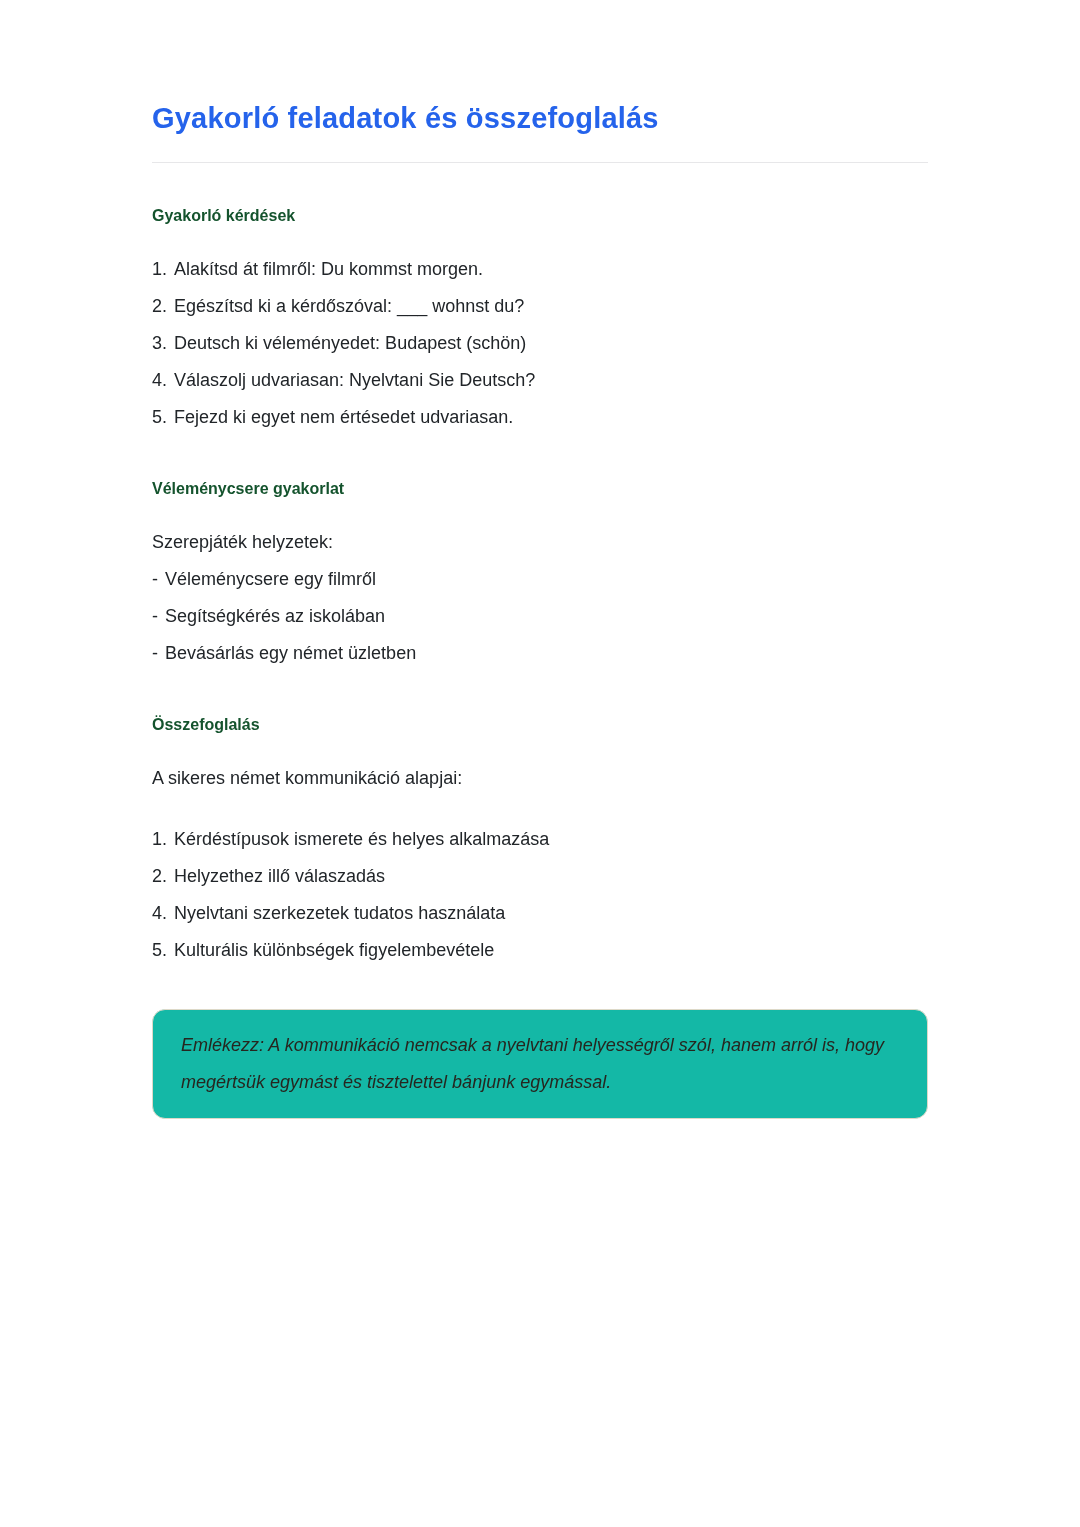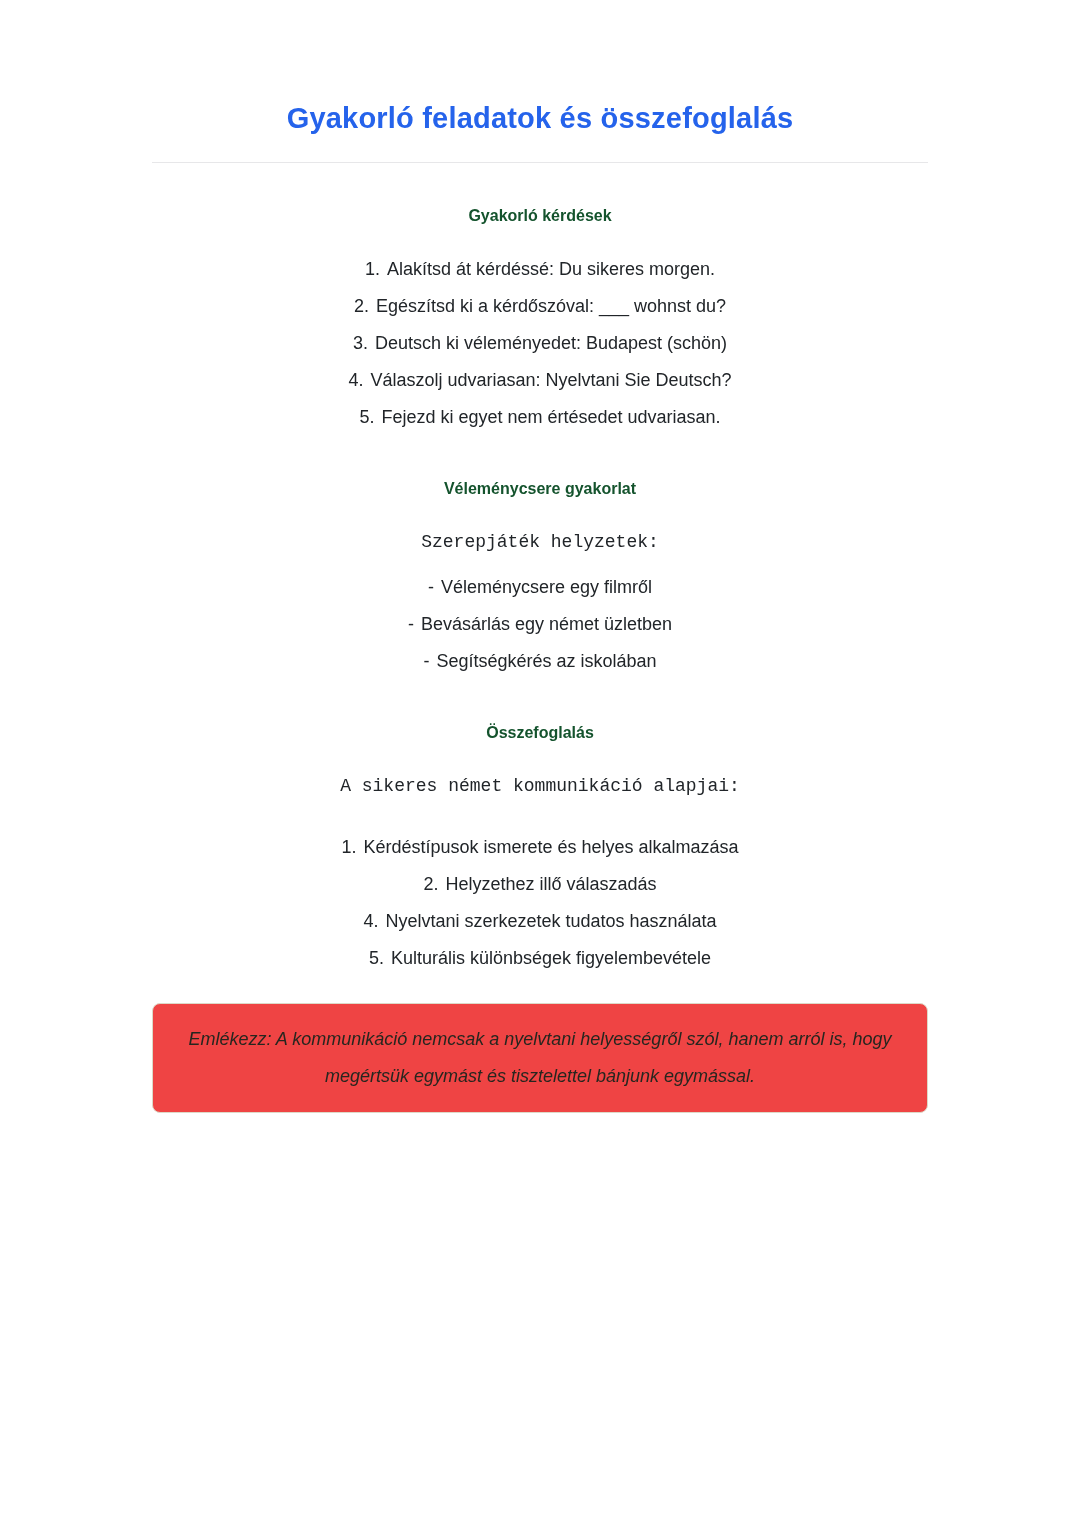--- a/index.html
+++ b/index.html
@@ -7,21 +7,20 @@
   html, body {
     margin: 0;
     padding: 0;
     background: #ffffff;
   }
   .canvas {
     width: 1079px;
     min-height: 1527px;
     margin: 0 auto;
     background: #ffffff;
-    text-align: center;
   }
   .doc {
     width: 776px;
     margin: 0 auto;
     padding-top: 100px;
     font-family: "Liberation Sans", "DejaVu Sans", sans-serif;
     font-size: 18px;
     line-height: 37px;
     color: #212529;
   }
@@ -40,42 +39,41 @@
     height: 0;
   }
   h2.section-heading {
     margin: 40px 0 22px 0;
     font-size: 16px;
     line-height: 26px;
     font-weight: 700;
     color: #14532d;
   }
   .para {
-    margin: 8px;
-    font-family: Liberation Mono, monospace;
+    margin: 0;
   }
   .para.spaced {
     margin-bottom: 24px;
   }
   .list {
     margin: 0;
     padding: 0;
   }
   .list-item {
     line-height: 37px;
     white-space: nowrap;
   }
   .list-marker {
     margin-right: 7px;
   }
   .note-box {
-    margin-top: 26px;
-    background: #ef4444;
+    margin-top: 40px;
+    background: #14b8a6;
     border: 1px solid #ddd9c8;
-    border-radius: 8px;
+    border-radius: 13px;
     padding: 17px 28px;
   }
   .note-text {
     margin: 0;
     font-style: italic;
     line-height: 37px;
     color: #26261f;
   }
 </style>
 </head>
@@ -84,21 +82,21 @@
 <div class="canvas">
   <div class="doc">
 
     <h1 class="page-title">Gyakorló feladatok és összefoglalás</h1>
     <hr class="title-divider">
 
     <section>
       <h2 class="section-heading">Gyakorló kérdések</h2>
       <div class="list">
         <div class="list-item">
-          <span class="list-marker">1.</span><span>Alakítsd át kérdéssé: Du sikeres morgen.</span>
+          <span class="list-marker">1.</span><span>Alakítsd át filmről: Du kommst morgen.</span>
         </div>
         <div class="list-item">
           <span class="list-marker">2.</span><span>Egészítsd ki a kérdőszóval: ___ wohnst du?</span>
         </div>
         <div class="list-item">
           <span class="list-marker">3.</span><span>Deutsch ki véleményedet: Budapest (schön)</span>
         </div>
         <div class="list-item">
           <span class="list-marker">4.</span><span>Válaszolj udvariasan: Nyelvtani Sie Deutsch?</span>
         </div>
@@ -109,24 +107,24 @@
     </section>
 
     <section>
       <h2 class="section-heading">Véleménycsere gyakorlat</h2>
       <p class="para">Szerepjáték helyzetek:</p>
       <div class="list">
         <div class="list-item">
           <span class="list-marker">-</span><span>Véleménycsere egy filmről</span>
         </div>
         <div class="list-item">
-          <span class="list-marker">-</span><span>Bevásárlás egy német üzletben</span>
+          <span class="list-marker">-</span><span>Segítségkérés az iskolában</span>
         </div>
         <div class="list-item">
-          <span class="list-marker">-</span><span>Segítségkérés az iskolában</span>
+          <span class="list-marker">-</span><span>Bevásárlás egy német üzletben</span>
         </div>
       </div>
     </section>
 
     <section>
       <h2 class="section-heading">Összefoglalás</h2>
       <p class="para spaced">A sikeres német kommunikáció alapjai:</p>
       <div class="list">
         <div class="list-item">
           <span class="list-marker">1.</span><span>Kérdéstípusok ismerete és helyes alkalmazása</span>

